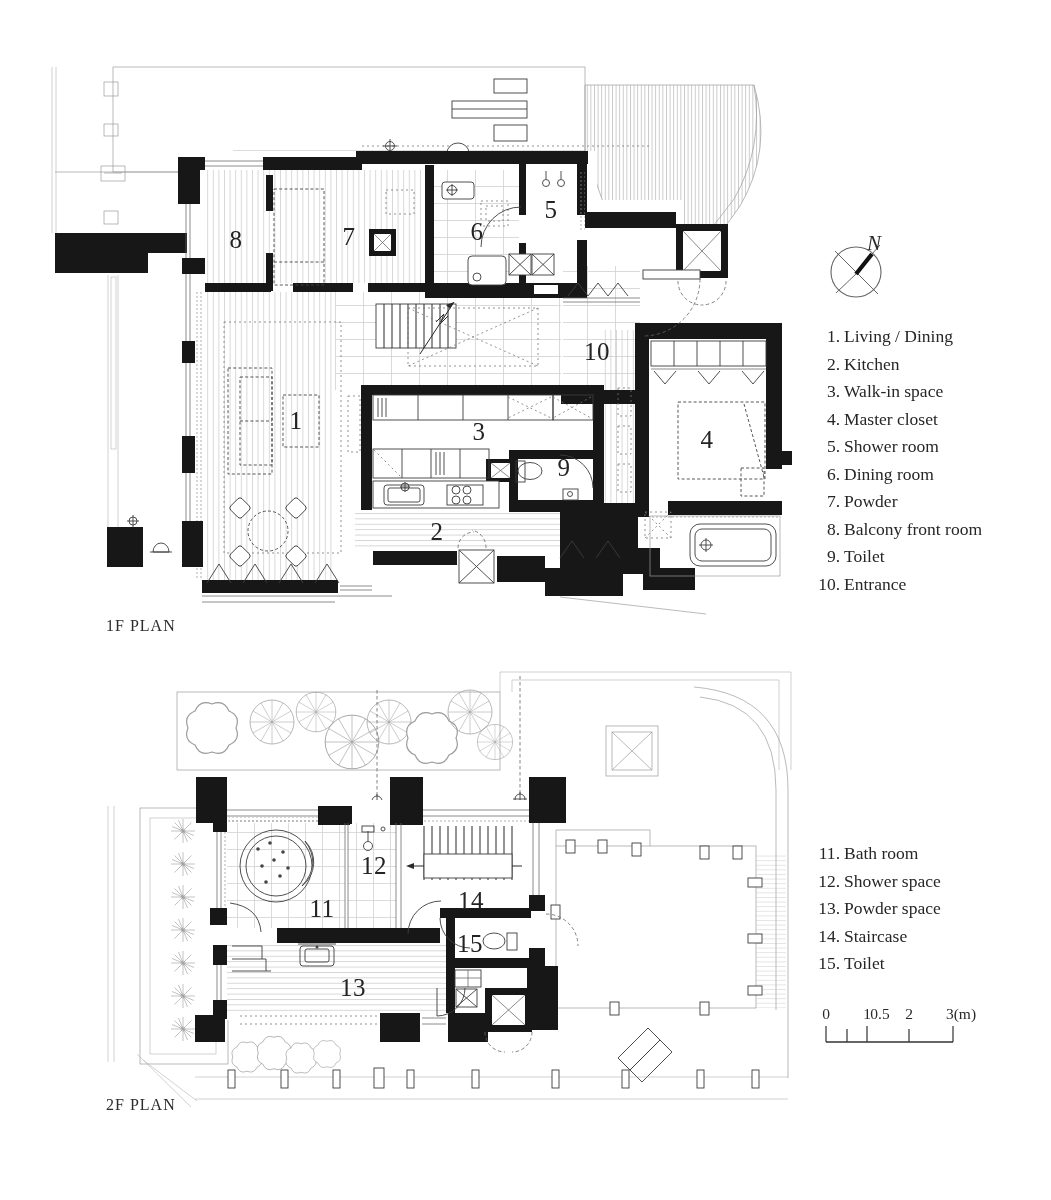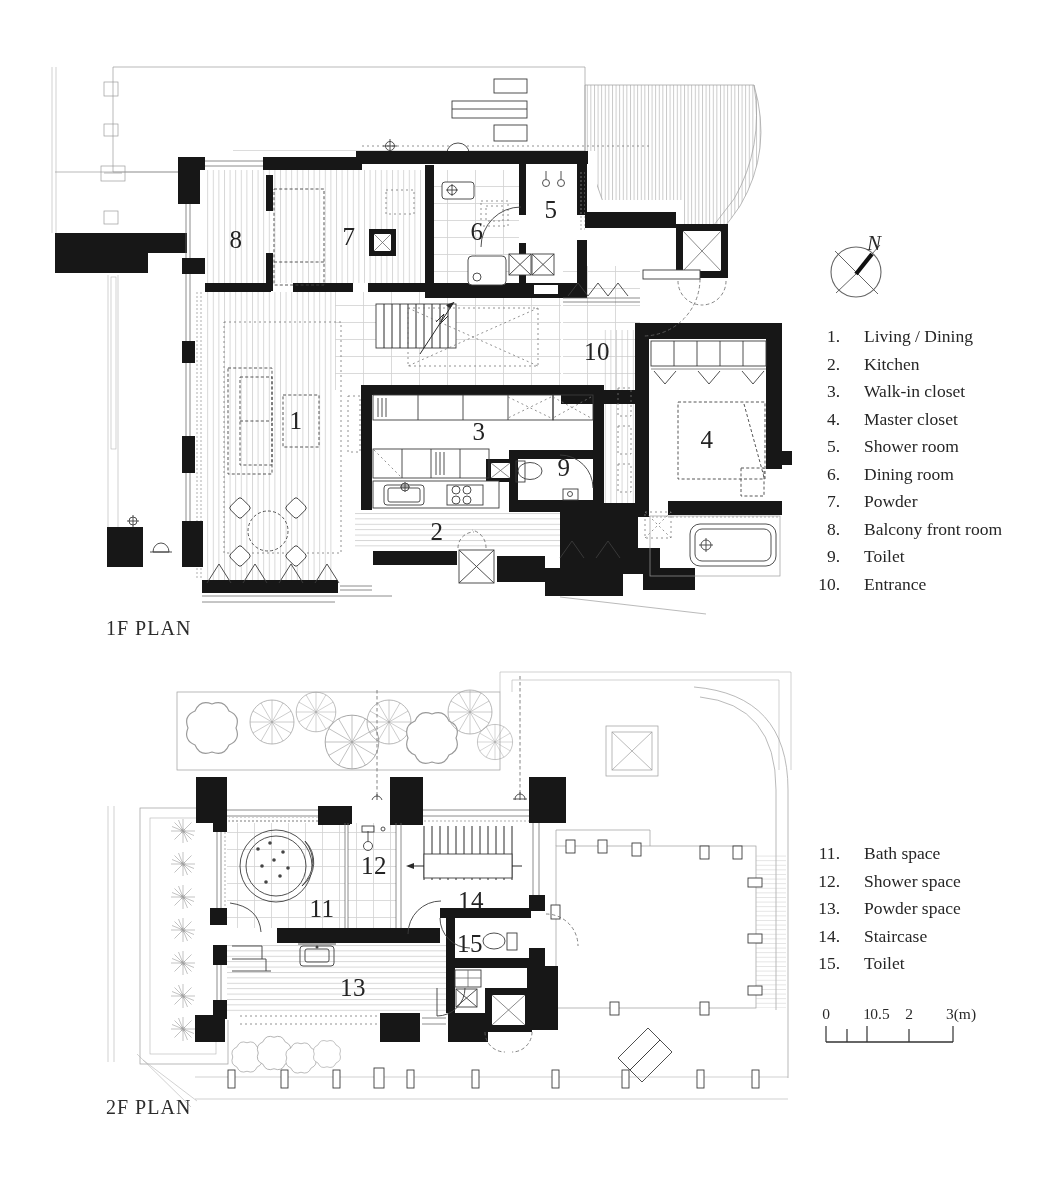--- a/index.html
+++ b/index.html
@@ -14,26 +14,26 @@
   .fxw{stroke:#3c3c3c;stroke-width:.9;fill:#fff}
   .dash{stroke:#444;stroke-width:.9;fill:none;stroke-dasharray:3 2.2}
   .dashl{stroke:#777;stroke-width:.8;fill:none;stroke-dasharray:2 3}
   .arc{stroke:#666;stroke-width:.8;fill:none;stroke-dasharray:3.5 2.5}
   .tread{stroke:#2a2a2a;stroke-width:1;fill:none}
   .wall{fill:#171717;stroke:none}
   .white{fill:#ffffff;stroke:none}
   
   .rn{position:absolute;transform:translate(-50%,-50%);font-size:25px;color:#232323;
       letter-spacing:.5px;white-space:nowrap;}
-  .plan-title{position:absolute;font-size:20px;letter-spacing:1px;color:#2c2c2c;white-space:nowrap;}
+  .plan-title{position:absolute;font-size:16px;letter-spacing:1px;color:#2c2c2c;white-space:nowrap;}
   .legend{position:absolute;left:810px;width:220px;font-size:17.5px;color:#262626;}
   .lrow{display:flex;height:27.5px;line-height:27.5px;align-items:baseline;}
   .lnum{display:inline-block;width:30px;text-align:right;flex:0 0 30px;}
   .lnum::after{content:".";}
-  .lname{margin-left:24px;white-space:nowrap;text-align:right;}
+  .lname{margin-left:4px;white-space:nowrap;text-align:right;}
   .north-n{position:absolute;transform:translate(-50%,-50%);font-style:italic;font-size:21px;color:#2a2a2a;}
   .sl{position:absolute;transform:translate(-50%,-50%);font-size:15.5px;color:#2a2a2a;white-space:nowrap;}
 </style>
 </head>
 <body>
 
 <div class="canvas">
 
 <svg width="1051" height="1200" viewBox="0 0 1051 1200">
   <defs>
@@ -497,21 +497,21 @@
   <div class="lrow">
         <span class="lnum">1</span>
         <span class="lname">Living / Dining</span>
       </div>
   <div class="lrow">
         <span class="lnum">2</span>
         <span class="lname">Kitchen</span>
       </div>
   <div class="lrow">
         <span class="lnum">3</span>
-        <span class="lname">Walk-in closet</span>
+        <span class="lname">Walk-in space</span>
       </div>
   <div class="lrow">
         <span class="lnum">4</span>
         <span class="lname">Master closet</span>
       </div>
   <div class="lrow">
         <span class="lnum">5</span>
         <span class="lname">Shower room</span>
       </div>
   <div class="lrow">
@@ -532,21 +532,21 @@
       </div>
   <div class="lrow">
         <span class="lnum">10</span>
         <span class="lname">Entrance</span>
       </div>
 </div>
 
 <div class="legend" style="top:840px">
   <div class="lrow">
         <span class="lnum">11</span>
-        <span class="lname">Bath space</span>
+        <span class="lname">Bath room</span>
       </div>
   <div class="lrow">
         <span class="lnum">12</span>
         <span class="lname">Shower space</span>
       </div>
   <div class="lrow">
         <span class="lnum">13</span>
         <span class="lname">Powder space</span>
       </div>
   <div class="lrow">

